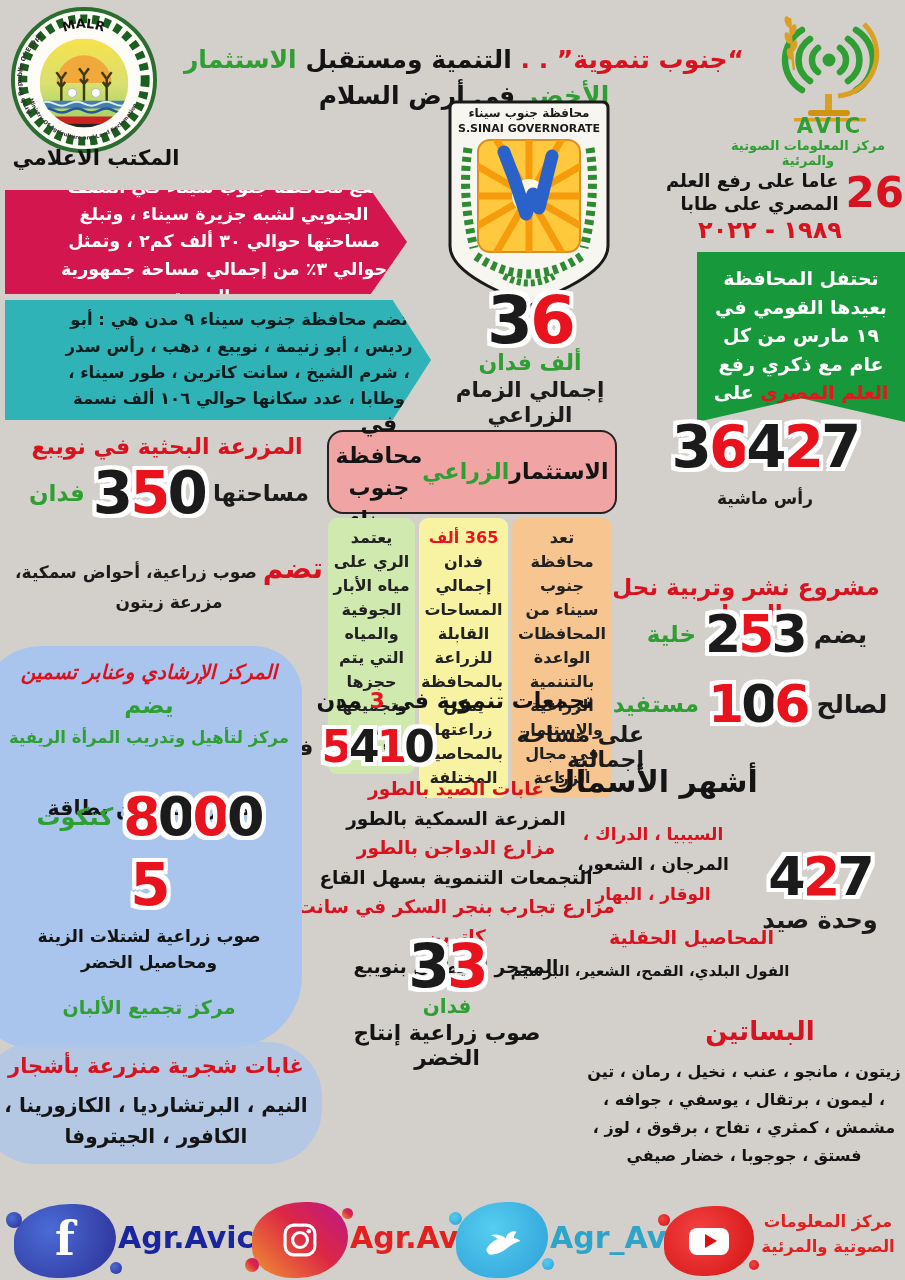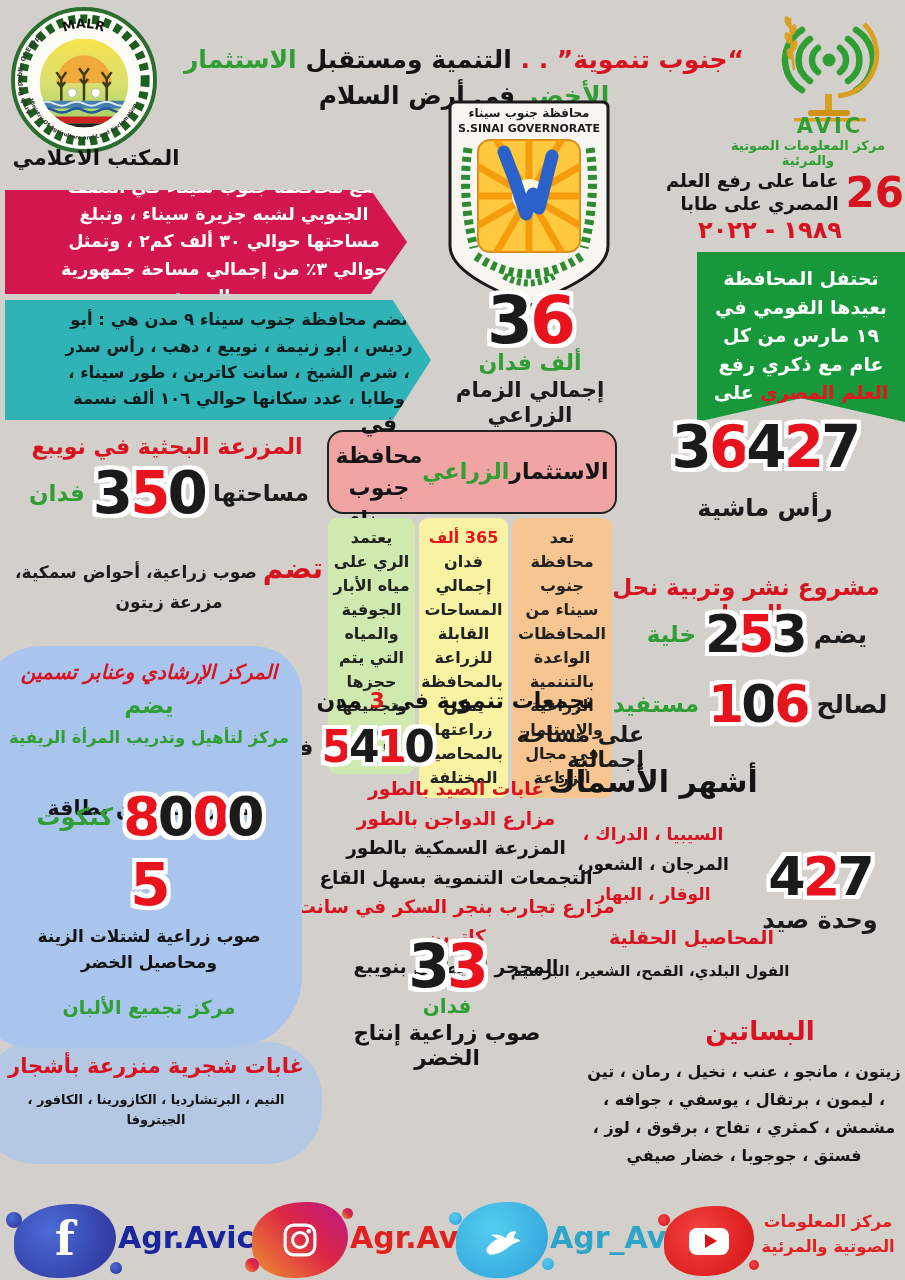--- a/index.html
+++ b/index.html
@@ -60,21 +60,21 @@
   .research-contains .big-red{font-size:28px;color:#d8131f;}
 
   
   .invest-box{left:327px;top:430px;width:290px;height:84px;background:#f0a4a4;border:2px solid #222;
     border-radius:16px;display:flex;align-items:center;justify-content:center;font-size:22px;line-height:1.45;
     text-align:center;direction:rtl;box-sizing:border-box;padding:4px 10px;}
 
   
   .livestock{left:628px;top:418px;width:274px;text-align:center;}
   .livestock .bignum{font-size:58px;}
-  .livestock-label{font-size:24px;margin-top:18px;direction:rtl;}
+  .livestock-label{font-size:17px;margin-top:12px;direction:rtl;}
 
   
   .note{top:518px;border-radius:9px;font-size:16px;line-height:1.5;text-align:center;direction:rtl;
     padding:8px 5px;box-sizing:border-box;color:#222;}
   .note-orange{left:512px;width:100px;background:#f7c590;}
   .note-yellow{left:419px;width:89px;background:#f8f3a2;}
   .note-green{left:328px;width:87px;background:#cfe9af;}
 
   
   .bees-title{left:590px;top:574px;width:312px;font-size:23px;text-align:center;direction:rtl;}
@@ -122,21 +122,21 @@
 
   
   .veg{left:328px;top:936px;width:238px;text-align:center;}
   .veg .bignum{font-size:60px;}
   .veg-unit{font-size:20px;margin-top:-2px;}
   .veg-label{font-size:21.5px;margin-top:2px;direction:rtl;color:#141414;}
 
   
   .forest-blob{left:-20px;top:1042px;width:342px;height:122px;background:rgba(172,198,234,0.8);border-radius:55px;}
   .forest-title{left:2px;top:1054px;width:308px;font-size:21px;text-align:center;direction:rtl;}
-  .forest-body{left:2px;top:1090px;width:308px;font-size:13px;line-height:1.55;text-align:center;direction:rtl;color:#141414;}
+  .forest-body{left:2px;top:1090px;width:308px;font-size:20px;line-height:1.55;text-align:center;direction:rtl;color:#141414;}
 
   
   .orchard-title{left:646px;top:1016px;width:228px;font-size:26px;text-align:center;direction:rtl;}
   .orchard-body{left:584px;top:1058px;width:320px;font-size:16px;line-height:1.75;text-align:center;direction:rtl;color:#141414;}
 
   
   .photo{left:0;top:985px;width:905px;height:295px;z-index:-2;
     background:linear-gradient(#d3d0cc 0%,#c6c8ca 18%,#c2c3c5 40%,#ccc3ab 50%,#c0b59b 55%,#82b7b0 58%,#7cb2ab 78%,#76aca5 100%);}
   .hill{left:300px;top:1056px;width:640px;height:110px;z-index:-1;
     background:radial-gradient(ellipse at 55% 100%,#d4c9ae,#c3b89b 80%);border-radius:55% 45% 0 0/100% 100% 0 0;}
@@ -330,22 +330,22 @@
 
   <div class="abs comm-1"><span style="color: rgb(20, 20, 20);">تجمعات تنموية في </span><span style="color: rgb(232, 19, 29);">3</span><span style="color: rgb(20, 20, 20);"> مدن</span></div>
   <div class="abs comm-2">
     <span class="comm-pre blk">على مساحة إجمالية</span>
     <span class="bignum"><span style="color: rgb(232, 19, 29);">5</span><span style="color: rgb(27, 27, 27);">4</span><span style="color: rgb(232, 19, 29);">1</span><span style="color: rgb(27, 27, 27);">0</span></span>
     <span class="comm-unit blk">فدان</span>
   </div>
 
   <div class="abs projects">
     <div><span style="color: rgb(216, 19, 31);">غابات الصيد بالطور</span></div>
+    <div><span style="color: rgb(20, 20, 20);">المزرعة السمكية بالطور</span></div>
     <div><span style="color: rgb(216, 19, 31);">مزارع الدواجن بالطور</span></div>
-    <div><span style="color: rgb(20, 20, 20);">المزرعة السمكية بالطور</span></div>
     <div><span style="color: rgb(20, 20, 20);">التجمعات التنموية بسهل القاع</span></div>
     <div><span style="color: rgb(216, 19, 31);">مزارع تجارب بنجر السكر في سانت كاترين</span></div>
     <div><span style="color: rgb(20, 20, 20);">المحجر البيطري بنويبع</span></div>
   </div>
 
   <div class="abs fish-title">أشهر الأسماك</div>
   <div class="abs fish-lines">
     <div><span style="color: rgb(216, 19, 31);">السيبيا ، الدراك ،</span></div>
     <div><span style="color: rgb(20, 20, 20);">المرجان ، الشعور،</span></div>
     <div><span style="color: rgb(216, 19, 31);">الوقار ، البهار</span></div>

